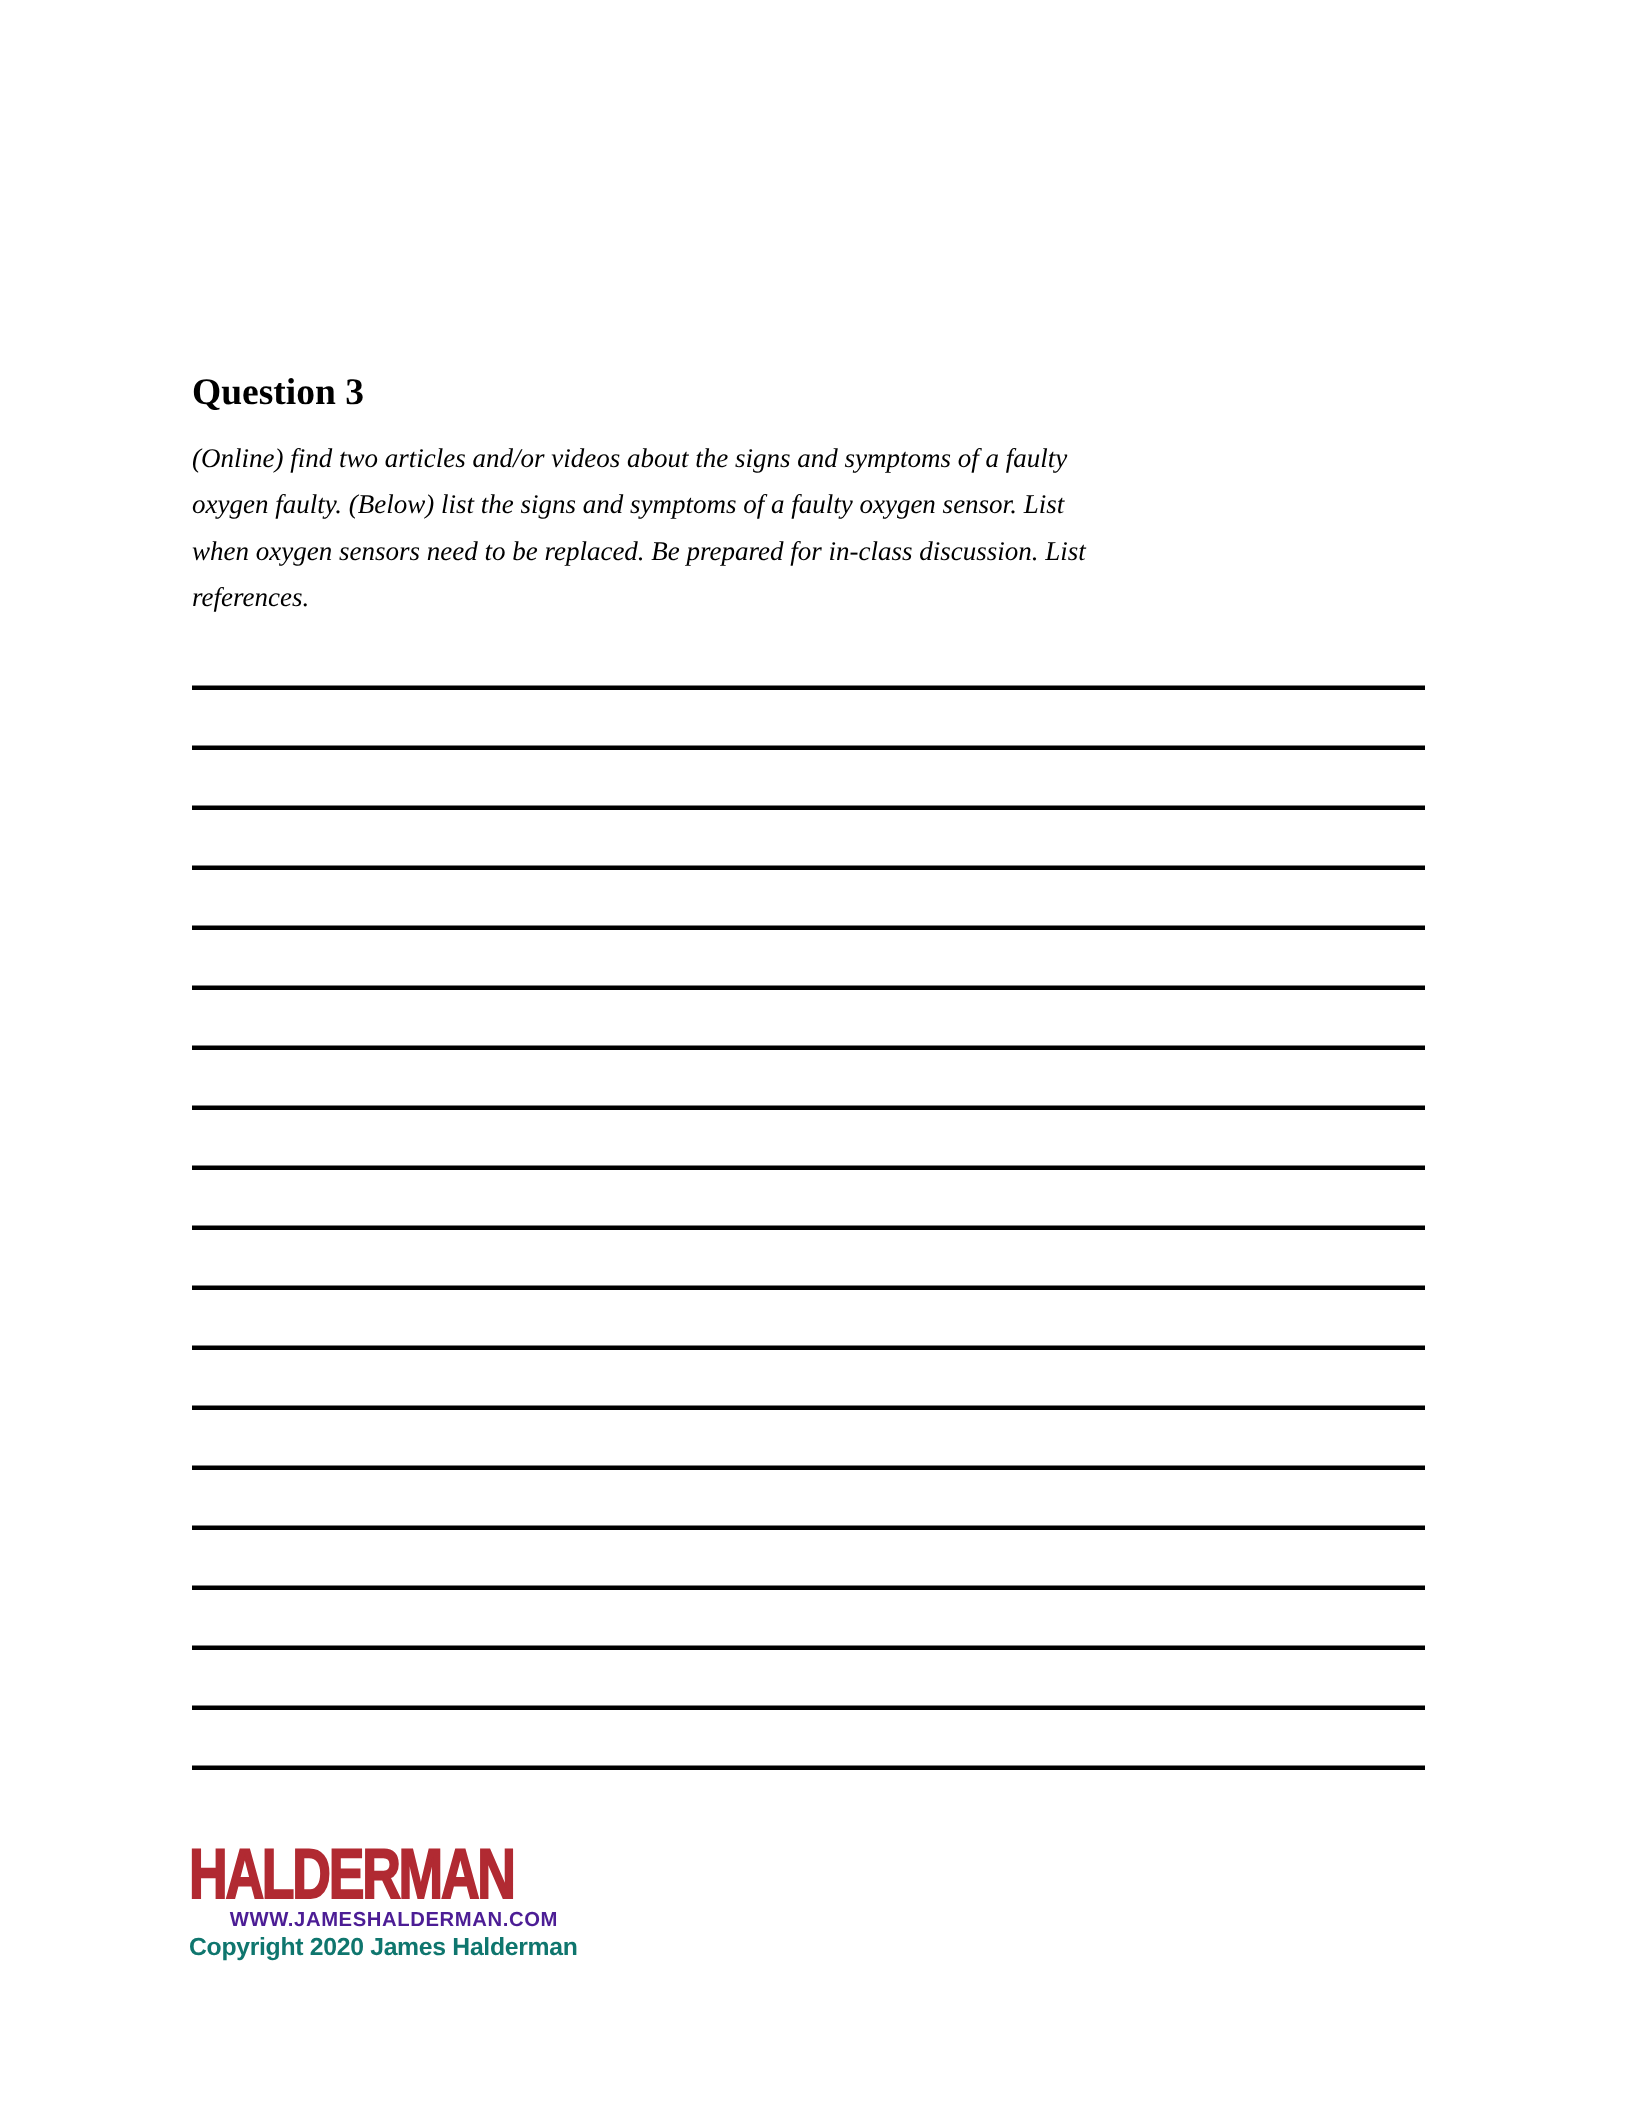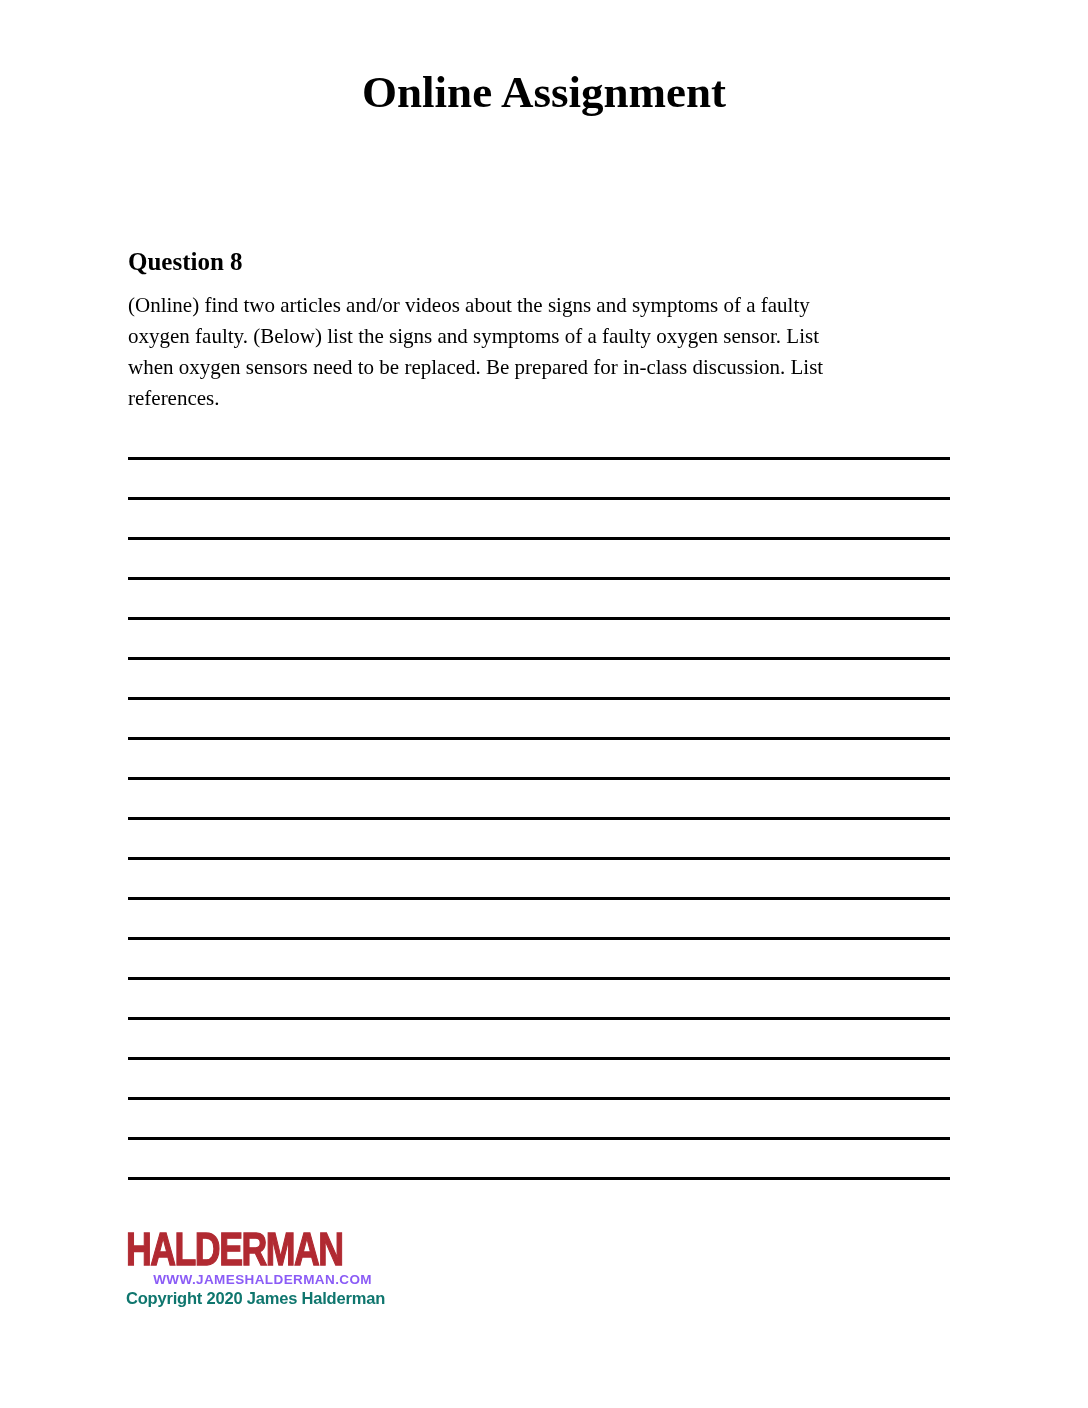--- a/index.html
+++ b/index.html
@@ -46,22 +46,23 @@
     font-size: 25px;
     font-weight: bold;
     line-height: 32px;
     white-space: nowrap;
   }
   .question-body {
     position: absolute;
     top: 290px;
     left: 128px;
     width: 835px;
-    font-size: 21px;
+    font-size: 18px;
     line-height: 31px;
+    font-style: italic;
   }
   .question-body .qline { white-space: nowrap; }
   .answer-lines {
     position: absolute;
     top: 420px;
     left: 128px;
     width: 822px;
   }
   .answer-line {
     height: 40px;
@@ -103,24 +104,23 @@
     color: #0f766e;
     letter-spacing: -0.2px;
     white-space: nowrap;
   }
 </style>
 </head>
 <body>
 
 <main class="page">
 
-  <h1 class="doc-title">Online Assignment</h1>
 
 
-  <h2 class="question-label">Question 8</h2>
+  <h2 class="question-label">Question 3</h2>
 
   <div class="question-body">
     <div class="qline">(Online) find two articles and/or videos about the signs and symptoms of a faulty</div>
     <div class="qline">oxygen faulty. (Below) list the signs and symptoms of a faulty oxygen sensor. List</div>
     <div class="qline">when oxygen sensors need to be replaced. Be prepared for in-class discussion. List</div>
     <div class="qline">references.</div>
   </div>
 
   <div class="answer-lines">
       <div class="answer-line"></div>
@@ -139,17 +139,17 @@
       <div class="answer-line"></div>
       <div class="answer-line"></div>
       <div class="answer-line"></div>
       <div class="answer-line"></div>
       <div class="answer-line"></div>
       <div class="answer-line"></div>
     </div>
 
   <footer class="footer">
     <div class="brand-logo" style="color: rgb(177, 42, 50); -webkit-text-stroke: 1.3px rgb(177, 42, 50);">HALDERMAN</div>
-    <div class="brand-url" style="color: #8b5cf6;">WWW.JAMESHALDERMAN.COM</div>
+    <div class="brand-url" style="color: #4c1d95;">WWW.JAMESHALDERMAN.COM</div>
     <div class="copyright">Copyright 2020 James Halderman</div>
   </footer>
 
 </main>
 
 </body></html>

